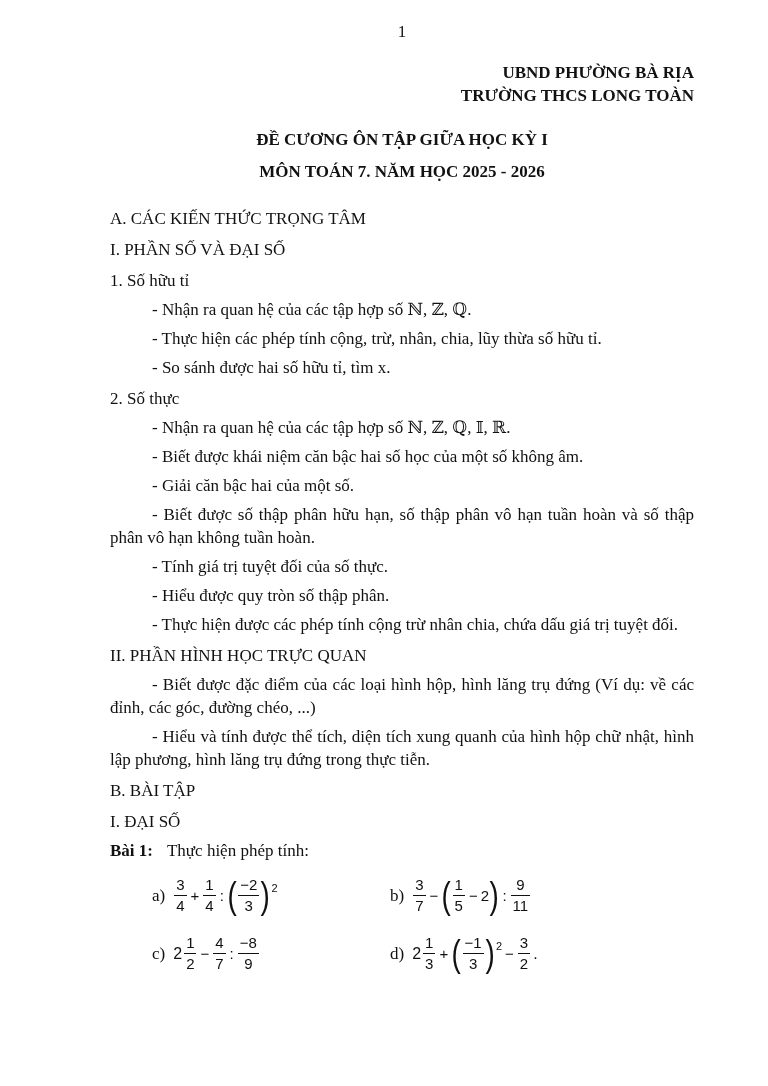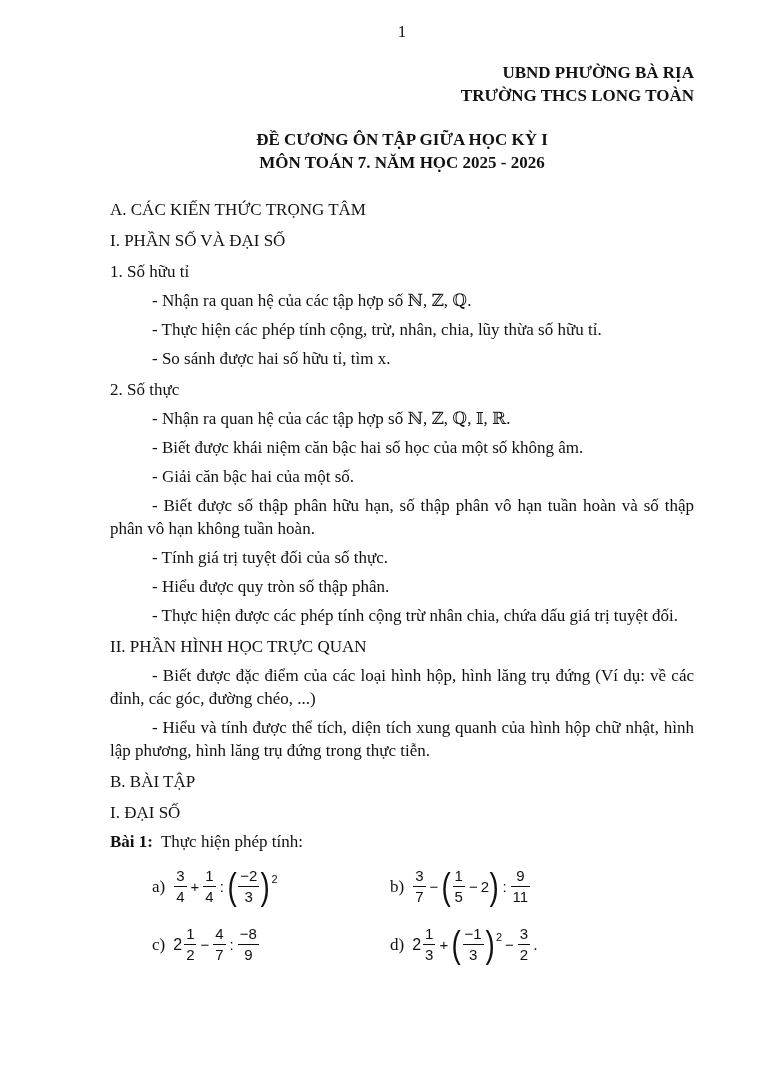--- a/index.html
+++ b/index.html
@@ -13,21 +13,21 @@
     font-family:"Liberation Serif","DejaVu Serif",serif;
     font-size:17px;
     line-height:23px;
     overflow:hidden;
   }
   p { margin:0 0 6px 0; }
   .b { font-weight:bold; }
   .pagenum { text-align:center; margin-bottom:18px; }
   .org p { font-weight:bold; margin:0; line-height:23px;text-align:right; }
   .doc-title { text-align:center; font-weight:bold; margin:21px 0 24px 0; }
-  .doc-title p { margin:0; line-height:23px; }
+  .doc-title p { margin:9px; line-height:23px; }
   .h { font-weight:normal; margin:8px 0 6px 0; }
   .bullet { text-indent:42px; text-align:justify; }
 
   
   .math-row { display:flex; align-items:center; margin:4px 0 0 0; height:54px; }
   .mcell-a { margin-left:42px; width:238px; }
   .mexpr { display:inline-flex; align-items:center; font-family:"Liberation Sans","DejaVu Sans",sans-serif; font-size:15px; }
   .mi-label { font-family:"Liberation Serif","DejaVu Serif",serif; font-size:17px; margin-right:8px; }
   .frac { display:inline-block; text-align:center; line-height:1.05; margin:0 1px; }
   .frac .num { display:block; padding:0 2px 2px 2px; border-bottom:1.4px solid #111; }
@@ -73,21 +73,21 @@
   <p class="bullet">- Hiểu được quy tròn số thập phân.</p>
   <p class="bullet">- Thực hiện được các phép tính cộng trừ nhân chia, chứa dấu giá trị tuyệt đối.</p>
 
   <p class="h">II. PHẦN HÌNH HỌC TRỰC QUAN</p>
   <p class="bullet">- Biết được đặc điểm của các loại hình hộp, hình lăng trụ đứng (Ví dụ: về các đỉnh, các góc, đường chéo, ...)</p>
   <p class="bullet">- Hiểu và tính được thể tích, diện tích xung quanh của hình hộp chữ nhật, hình lập phương, hình lăng trụ đứng trong thực tiễn.</p>
 
   <p class="h">B. BÀI TẬP</p>
   <p class="h">I. ĐẠI SỐ</p>
 
-  <p><span class="b" style="margin-right:8px">Bài 1:</span><span>Thực hiện phép tính:</span></p>
+  <p><span class="b" style="margin-right:14px">Bài 1:</span><span>Thực hiện phép tính:</span></p>
 
   <div class="math-row">
     <div class="mcell-a">
       <span class="mexpr">
         <span class="mi-label">a)</span>
         <span class="frac">
             <span class="num">3</span>
             <span class="den">4</span>
           </span>
         <span class="op">+</span>

